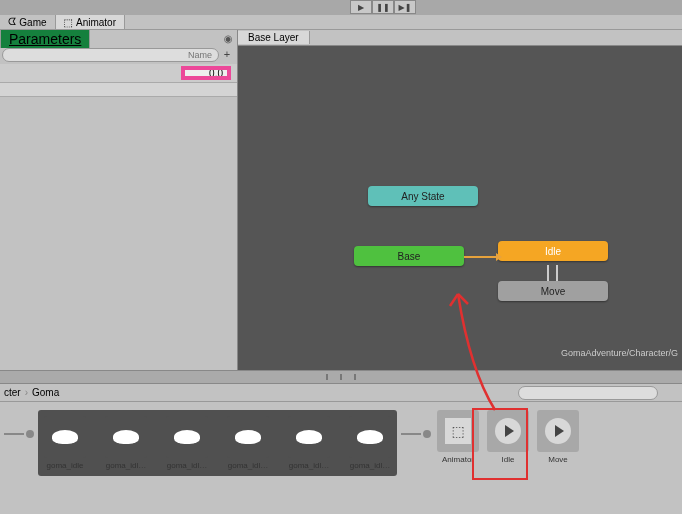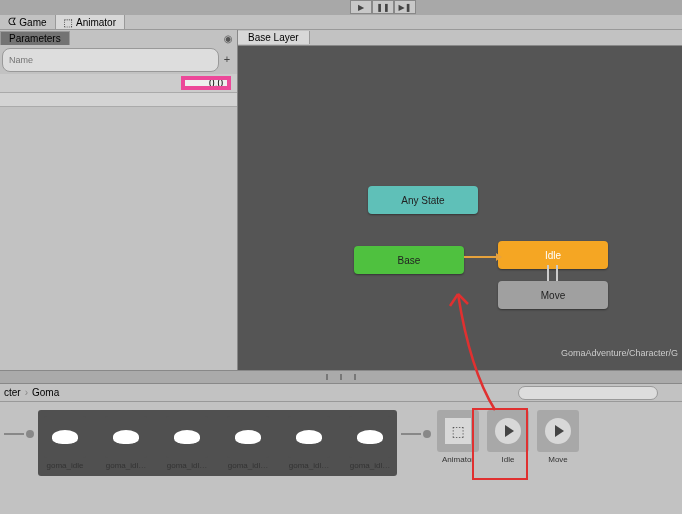--- a/index.html
+++ b/index.html
@@ -10,36 +10,36 @@
   .play-btn { width: 22px; height: 14px; background: #c8c8c8; border: 1px solid #888; display: flex; align-items: center; justify-content: center; font-size: 8px; color: #444; }
 
   .tab-row { height: 15px; background: #c2c2c2; display: flex; border-bottom: 1px solid #999; }
   .tab { padding: 1px 8px; font-size: 10px; background: #c2c2c2; border-right: 1px solid #999; display: flex; align-items: center; gap: 3px; cursor: pointer; }
   .tab.active { background: #d8d8d8; }
 
   .main-area { display: flex; height: 340px; }
 
   .left-panel { width: 238px; background: #c2c2c2; border-right: 1px solid #888; }
   .panel-header { height: 16px; display: flex; align-items: center; }
-  .param-tab { background: #737373; padding: 1px 8px; font-size: 10px; border: 1px solid #999; border-bottom: none; }
+  .param-tab { background: #15803d; padding: 1px 8px; font-size: 14px; border: 1px solid #999; border-bottom: none; text-decoration: underline; }
   .panel-spacer { flex: 1; }
   .eye-icon { width: 18px; font-size: 10px; text-align: center; color: #555; }
   .search-row { display: flex; padding: 2px; align-items: center; }
-  .search-input { flex: 1; height: 24px; border: 1px solid #999; border-radius: 8px; padding: 0 6px; font-size: 9px; background: #ddd; color: #888; }
+  .search-input { flex: 1; height: 14px; border: 1px solid #999; border-radius: 8px; padding: 0 6px; font-size: 9px; background: #ddd; color: #888; text-align: right; }
   .plus-btn { width: 16px; height: 14px; font-size: 11px; text-align: center; color: #444; cursor: pointer; }
   .param-row { display: flex; padding: 2px 6px; background: #ccc; border-bottom: 1px solid #aaa; align-items: center; }
   .param-value { width: 50px; height: 14px; background: #eee; border: 4px solid #ec4899; text-align: right; padding-right: 4px; font-size: 10px; margin-left: auto; }
   .param-empty { height: 14px; background: #d4d4d4; border-bottom: 1px solid #aaa; }
 
   .graph-panel { flex: 1; background: #c2c2c2; position: relative; }
   .graph-header { height: 16px; display: flex; align-items: center; border-bottom: 1px solid #888; }
   .layer-tab { background: #d8d8d8; padding: 1px 10px; font-size: 10px; border-right: 1px solid #999; }
   .graph-canvas { background: #555; height: 324px; position: relative; overflow: hidden; }
 
-  .state-node { position: absolute; width: 110px; height: 28px; border-radius: 4px; display: flex; align-items: center; justify-content: center; font-size: 10px; color: #222; box-shadow: 0 1px 2px rgba(0,0,0,0.4); cursor: pointer; }
+  .state-node { position: absolute; width: 110px; height: 20px; border-radius: 4px; display: flex; align-items: center; justify-content: center; font-size: 10px; color: #222; box-shadow: 0 1px 2px rgba(0,0,0,0.4); cursor: pointer; }
   .node-any { background: #5fc0b8; top: 140px; left: 130px; }
   .node-entry { background: #4fc13f; top: 200px; left: 116px; }
   .node-idle { background: #f5a623; top: 195px; left: 260px; color: #fff; }
   .node-move { background: #a0a0a0; top: 235px; left: 260px; }
 
   .graph-arrow { position: absolute; background: #888; }
   .arrow-entry-idle { top: 210px; left: 226px; width: 34px; height: 2px; background: #e6a23c; }
   .arrow-entry-idle::after { content: ''; position: absolute; right: -4px; top: -3px; border-left: 6px solid #e6a23c; border-top: 4px solid transparent; border-bottom: 4px solid transparent; }
   .arrow-idle-move { top: 219px; left: 309px; width: 2px; height: 16px; background: #ccc; }
   .arrow-move-idle { top: 219px; left: 318px; width: 2px; height: 16px; background: #ccc; }

